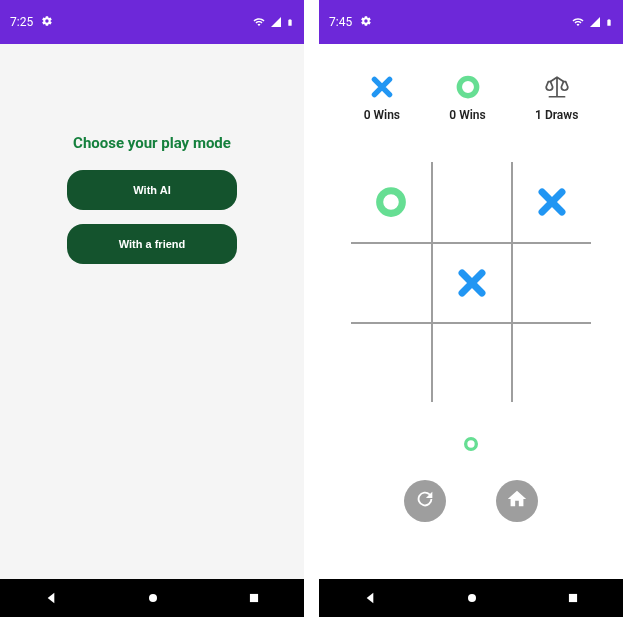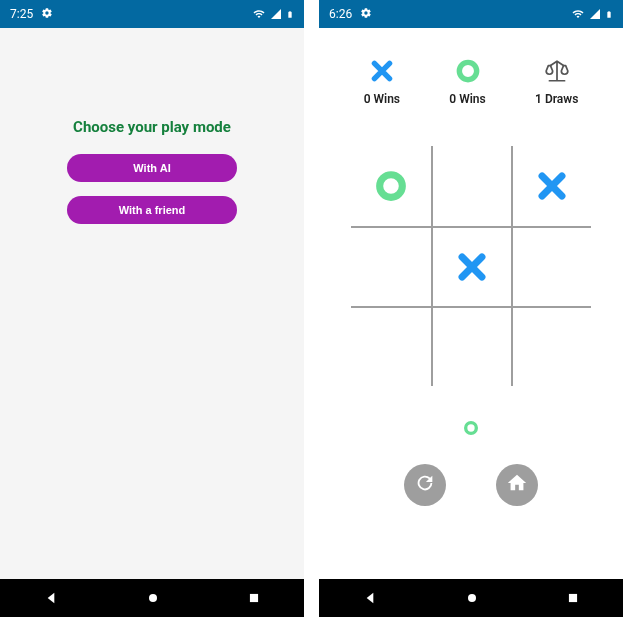--- a/index.html
+++ b/index.html
@@ -19,22 +19,22 @@
     background: #ffffff;
     display: flex;
     flex-direction: column;
     position: relative;
   }
   .phone-left { background: #f5f5f5; }
   .phone-right { background: #ffffff; }
 
   
   .status-bar {
-    height: 28px;
-    background: #0369a1;
+    height: 44px;
+    background: #6d28d9;
     color: #ffffff;
     display: flex;
     align-items: center;
     justify-content: space-between;
     padding: 0 10px;
     font-size: 12px;
   }
   .status-left { display: flex; align-items: center; gap: 8px; }
   .status-right { display: flex; align-items: center; gap: 4px; }
   .status-right svg { display: block; }
@@ -80,25 +80,25 @@
   .choose {
     font-size: 15px;
     font-weight: 700;
     color: #15803d;
     margin-bottom: 18px;
   }
   .btn {
     display: block;
     width: 170px;
     margin: 0 auto 14px auto;
-    background: #a21caf;
+    background: #14532d;
     color: #fff;
     border: none;
     border-radius: 16px;
-    height: 28px;
+    height: 40px;
     font-size: 11px;
     font-weight: 600;
     cursor: pointer;
   }
 
   
   .scoreboard {
     display: flex;
     justify-content: space-around;
     padding: 30px 20px 0 20px;
@@ -202,21 +202,21 @@
           <rect x="5" y="5" width="14" height="14"></rect>
         </svg>
       </span>
   </div>
 </div>
 
 <div class="phone phone-right">
 
   <div class="status-bar">
     <div class="status-left">
-      <span>6:26</span>
+      <span>7:45</span>
       <span>
         <svg width="12" height="12" viewBox="0 0 24 24" fill="#fff">
             <path d="M19.14,12.94a7,7,0,0,0,.05-.94,7,7,0,0,0-.05-.94l2.11-1.65a.5.5,0,0,0,.12-.64l-2-3.46a.5.5,0,0,0-.61-.22l-2.49,1a7,7,0,0,0-1.63-.94L14.4,2.81A.5.5,0,0,0,13.91,2.4H9.91a.5.5,0,0,0-.49.41L9.18,5.15a7,7,0,0,0-1.63.94l-2.49-1a.5.5,0,0,0-.61.22l-2,3.46a.5.5,0,0,0,.12.64L4.68,11.06a7,7,0,0,0,0,1.88L2.57,14.59a.5.5,0,0,0-.12.64l2,3.46a.5.5,0,0,0,.61.22l2.49-1a7,7,0,0,0,1.63.94l.24,2.34a.5.5,0,0,0,.49.41h4a.5.5,0,0,0,.49-.41l.24-2.34a7,7,0,0,0,1.63-.94l2.49,1a.5.5,0,0,0,.61-.22l2-3.46a.5.5,0,0,0-.12-.64ZM11.91,15.4a3.4,3.4,0,1,1,3.4-3.4A3.4,3.4,0,0,1,11.91,15.4Z"></path>
           </svg>
       </span>
     </div>
     <div class="status-right">
       <span>
           <svg width="14" height="12" viewBox="0 0 24 24" fill="#fff">
             <path d="M1 9l2 2c4.97-4.97 13.03-4.97 18 0l2-2C16.93 2.93 7.07 2.93 1 9zm8 8 3 3 3-3a4.24 4.24 0 0 0-6 0zm-4-4 2 2a7.07 7.07 0 0 1 10 0l2-2C15.14 9.14 8.86 9.14 5 13z"></path>

